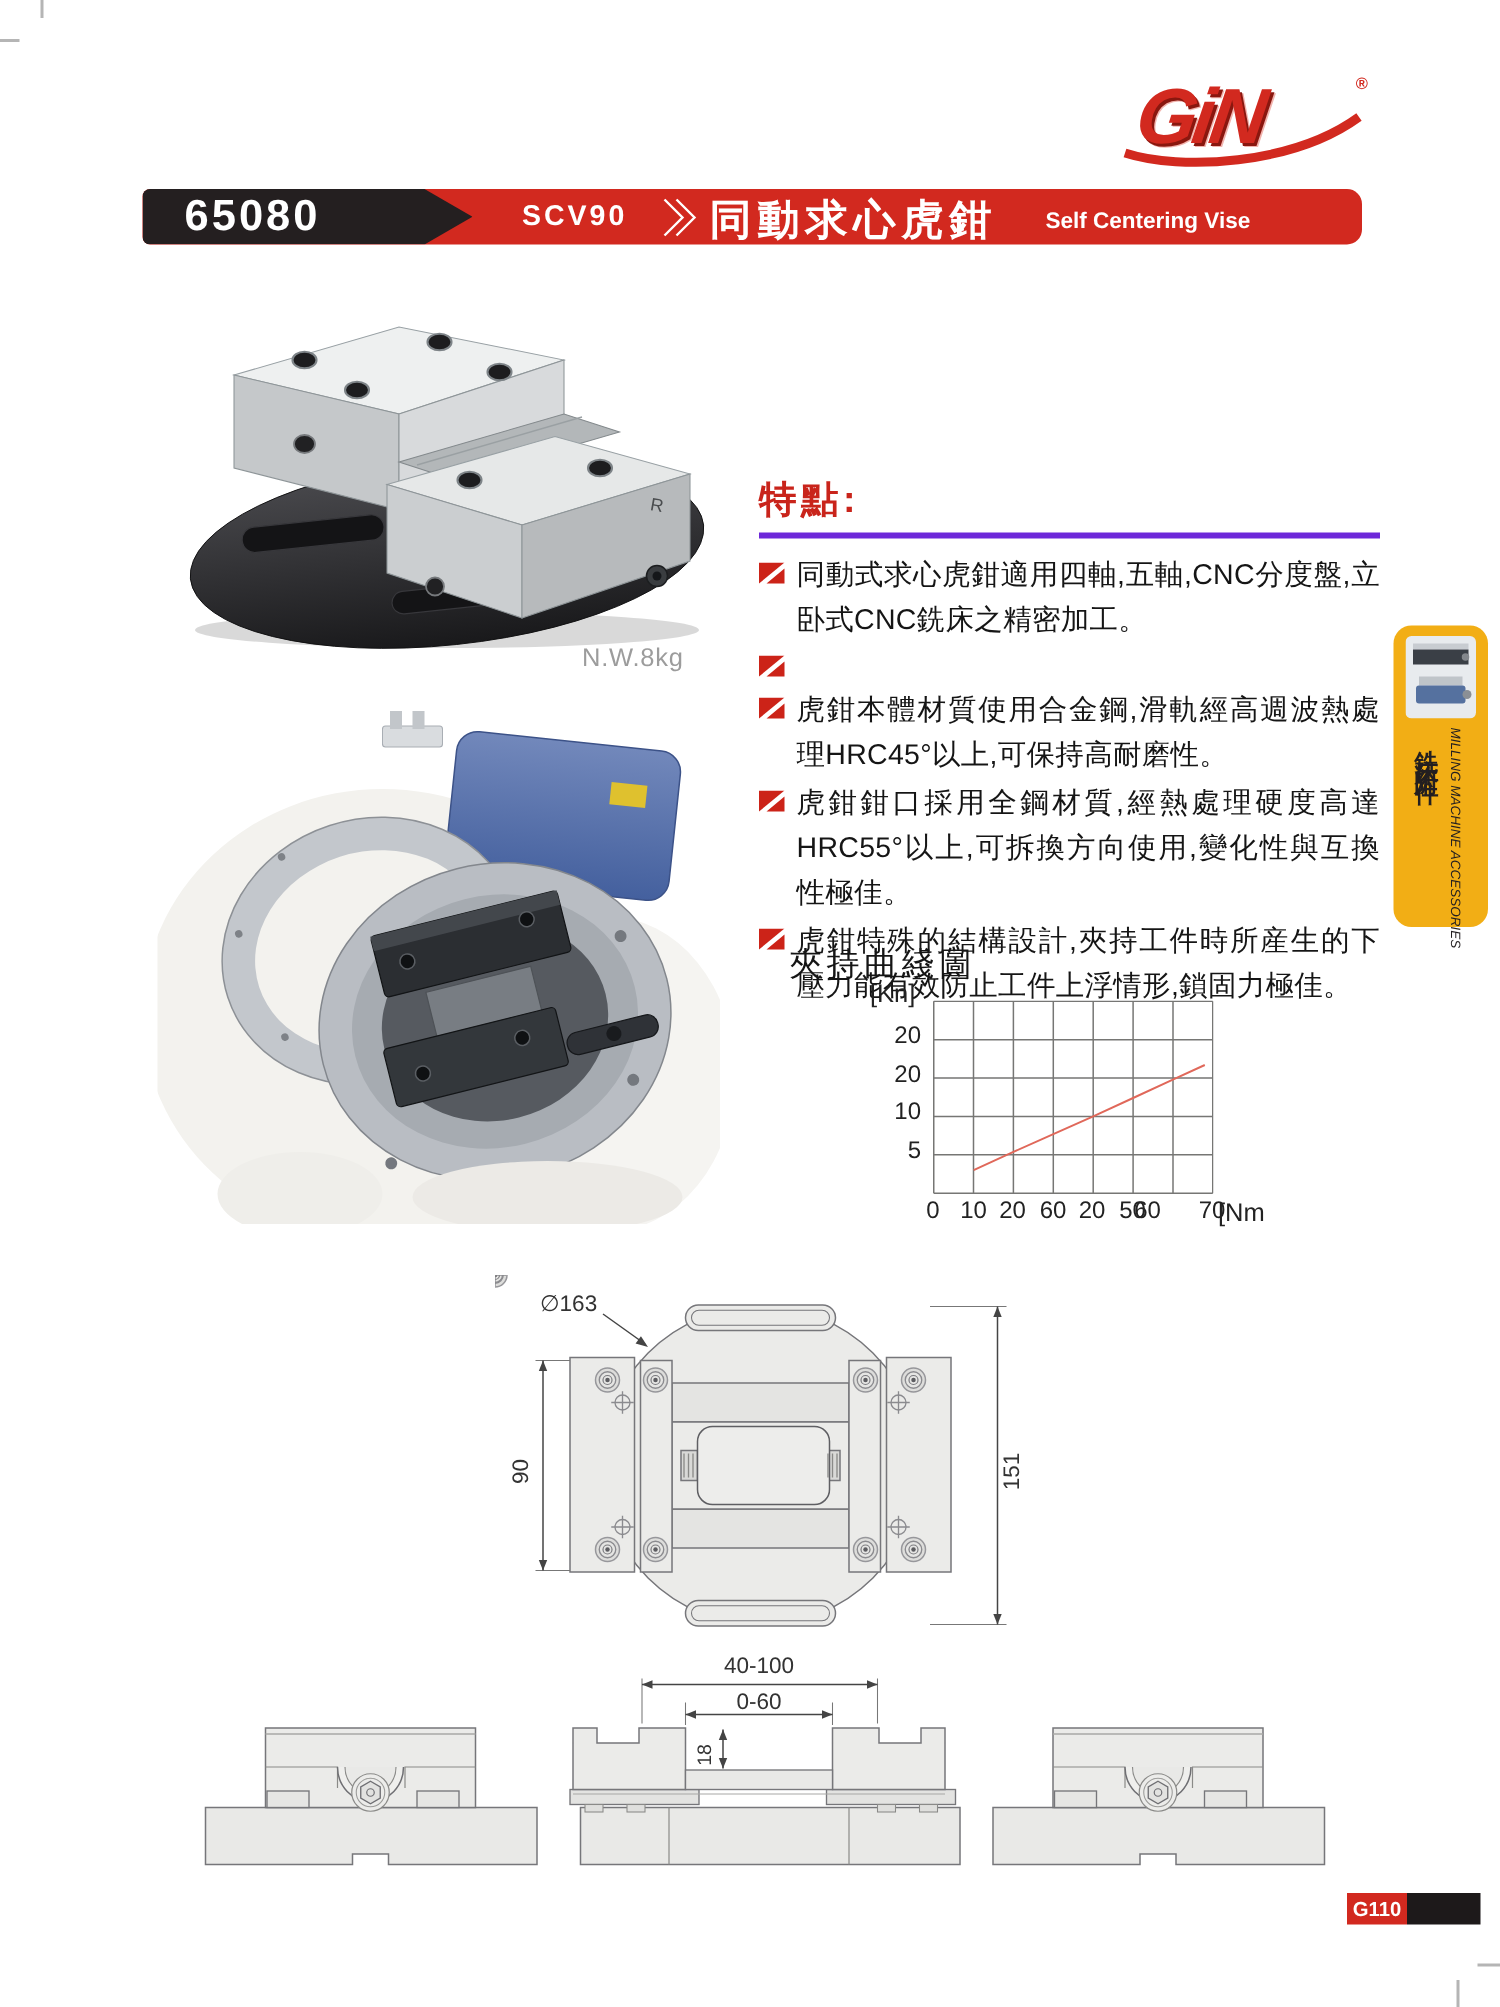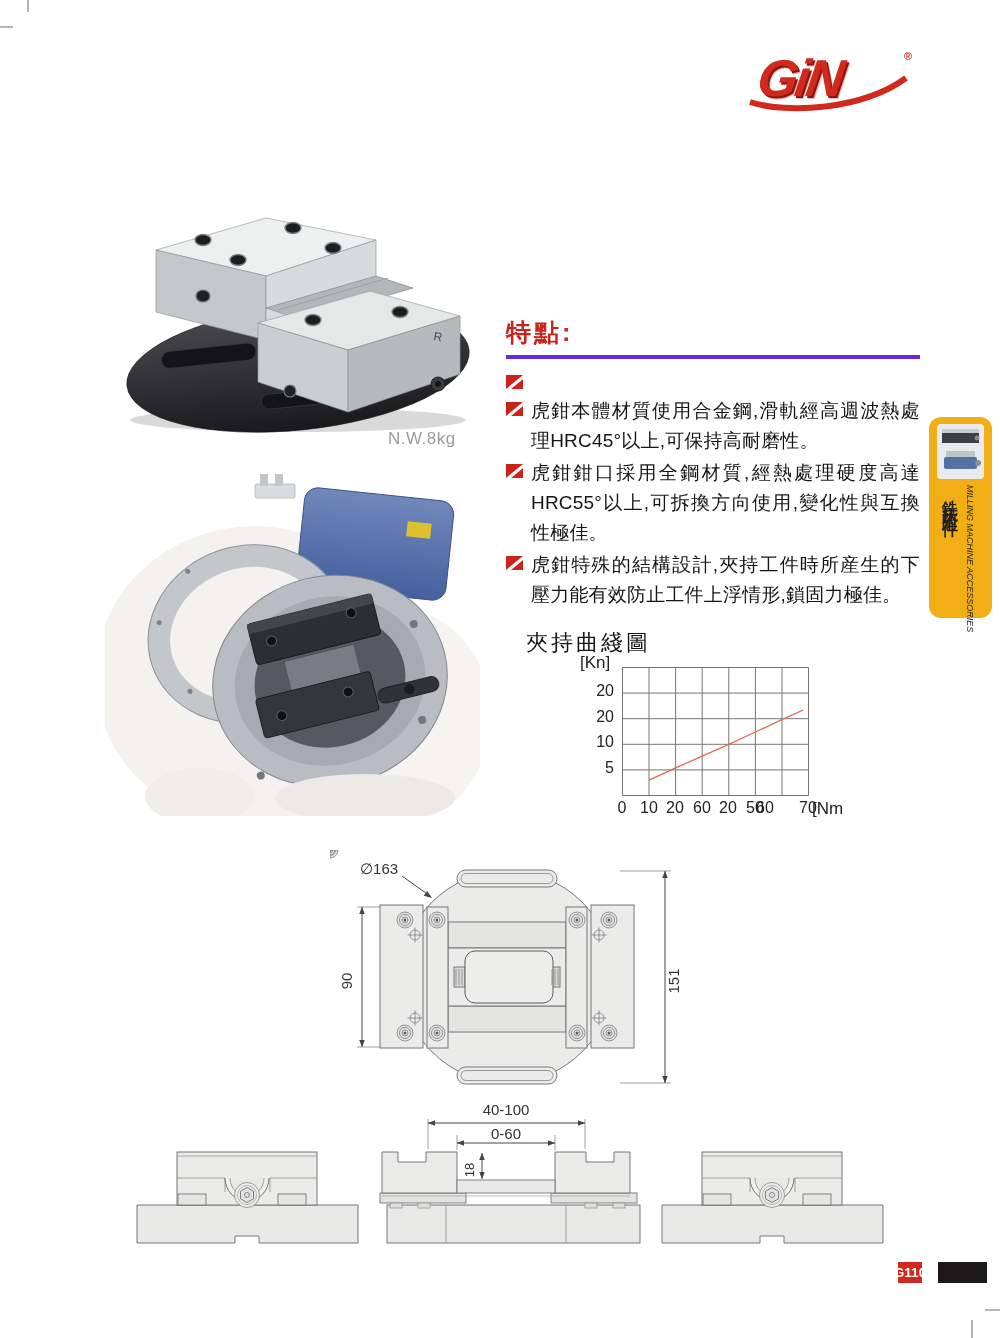--- a/index.html
+++ b/index.html
@@ -61,21 +61,21 @@
   .xtick { position:absolute; top:171px; width:36px; text-align:center; font-size:16px; color:#222; }
   .chart-nm { position:absolute; left:292px; top:171px; font-size:17px; color:#222; }
 
   
   .drawtop { position:absolute; left:330px; top:850px; }
   .drawfront { position:absolute; left:110px; top:1095px; }
   .dim-text { font-size:15px; fill:#333; }
   .dim-text-sm { font-size:13px; fill:#333; }
 
   
-  .footer-code { position:absolute; left:898px; top:1262px; width:24px; height:21px; background:#d2291f;
+  .footer-code { position:absolute; left:898px; top:1262px; width:40px; height:21px; background:#d2291f;
                  color:#fff; font-weight:bold; font-size:13.5px; display:flex; align-items:center; justify-content:center; }
   .footer-bar { position:absolute; left:938px; top:1262px; width:49px; height:21px; background:#1d191a; }
 </style>
 </head>
 <body>
 
 <div class="page">
 
   <div class="crop" style="left:27px;top:0;width:2px;height:12px;"></div>
   <div class="crop" style="left:0;top:26px;width:13px;height:2px;"></div>
@@ -83,20 +83,32 @@
   <div class="crop" style="left:971px;top:1320px;width:2px;height:18px;"></div>
 
   <div class="logo-wrap">
     <svg width="172" height="66">
       <path d="M8,52 C45,64 120,60 164,28" stroke="#d2291f" stroke-width="6" fill="none"></path>
     </svg>
     <span class="logo-text">GiN</span>
     <span class="logo-reg">®</span>
   </div>
 
+  <div class="header-bar">
+    <div class="code-box">
+      <span class="code-text">65080</span>
+    </div>
+    <span class="model-text">SCV90</span>
+    <svg class="header-chev" width="30" height="30">
+      <polyline points="4,3 16,15 4,27" stroke="#fff" stroke-width="1.6" fill="none"></polyline>
+      <polyline points="12,3 24,15 12,27" stroke="#fff" stroke-width="1.6" fill="none"></polyline>
+    </svg>
+    <span class="title-zh">同動求心虎鉗</span>
+    <span class="title-en">Self Centering Vise</span>
+  </div>
 
   <div class="photo1">
     <svg width="380" height="250" viewBox="0 0 380 250">
       <defs>
         <linearGradient id="gBase" x1="0" y1="0" x2="0" y2="1">
           <stop offset="0" stop-color="#4a4a4e"></stop>
             <stop offset="1" stop-color="#19191b"></stop>
         </linearGradient>
       </defs>
       <ellipse cx="190" cy="232" rx="168" ry="12" fill="rgba(0,0,0,0.15)"></ellipse>
@@ -130,20 +142,29 @@
         <circle cx="330" cy="196" r="3" fill="#15171a"></circle>
         <ellipse cx="182" cy="203" rx="6" ry="6" fill="#212123" stroke="#76797c" stroke-width="1.2"></ellipse>
         <text x="325" y="152" font-size="12" fill="#4a4d4f" transform="rotate(10 325 152)">R</text>
       </g>
     </svg>
   </div>
   <div class="photo1-caption">N.W.8kg</div>
 
   <div class="features">
     <span class="features-heading">特點:</span>
+    <div class="feat">
+      <span class="feat-marker">
+        <svg width="18" height="15">
+            <polygon points="0,0 17,0 0,14" fill="#cc2318"></polygon>
+            <polygon points="17,4 17,14 5,14" fill="#cc2318"></polygon>
+          </svg>
+      </span>
+      <span class="feat-text">同動式求心虎鉗適用四軸,五軸,CNC分度盤,立卧式CNC銑床之精密加工。</span>
+    </div>
     <div class="feat">
       <span class="feat-marker">
         <svg width="18" height="15">
             <polygon points="0,0 17,0 0,14" fill="#cc2318"></polygon>
             <polygon points="17,4 17,14 5,14" fill="#cc2318"></polygon>
           </svg>
       </span>
     </div>
     <div class="feat">
       <span class="feat-marker">

